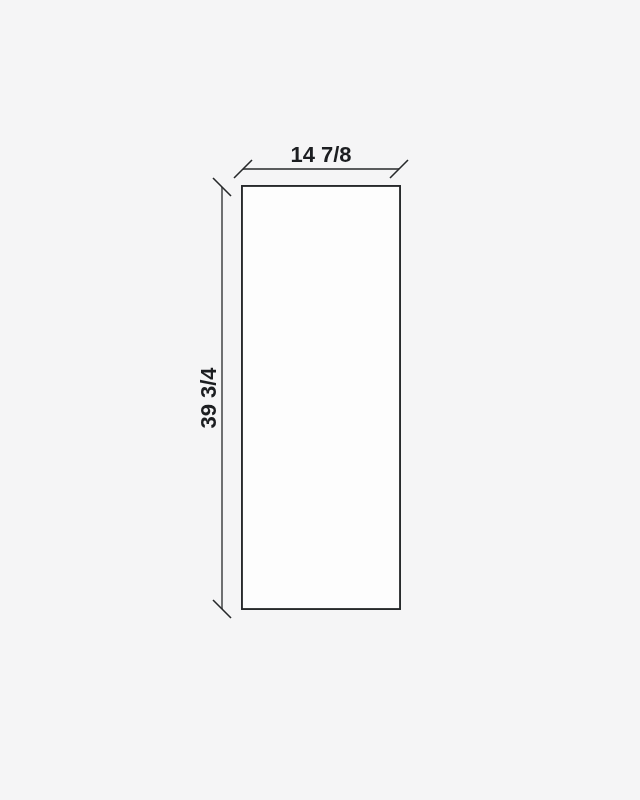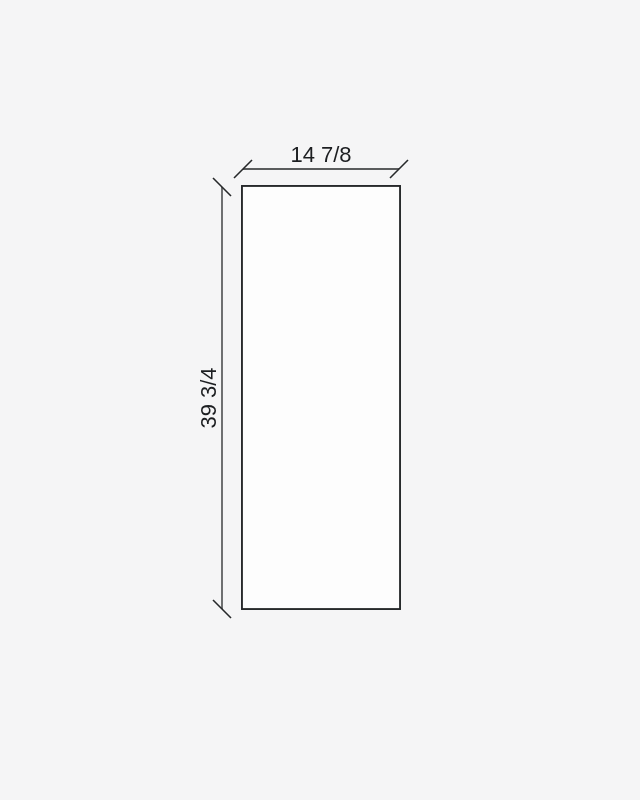--- a/index.html
+++ b/index.html
@@ -7,20 +7,21 @@
     padding: 0;
     width: 640px;
     height: 800px;
     overflow: hidden;
     font-family: "Liberation Sans", sans-serif;
   }
   .stage {
     position: relative;
     width: 640px;
     height: 800px;
+    font-weight: bold;
   }
   svg {
     display: block;
   }
   .dim-label {
     font-family: "Liberation Sans", sans-serif;
     font-size: 22px;
     fill: #1c1e21;
   }
 </style>

